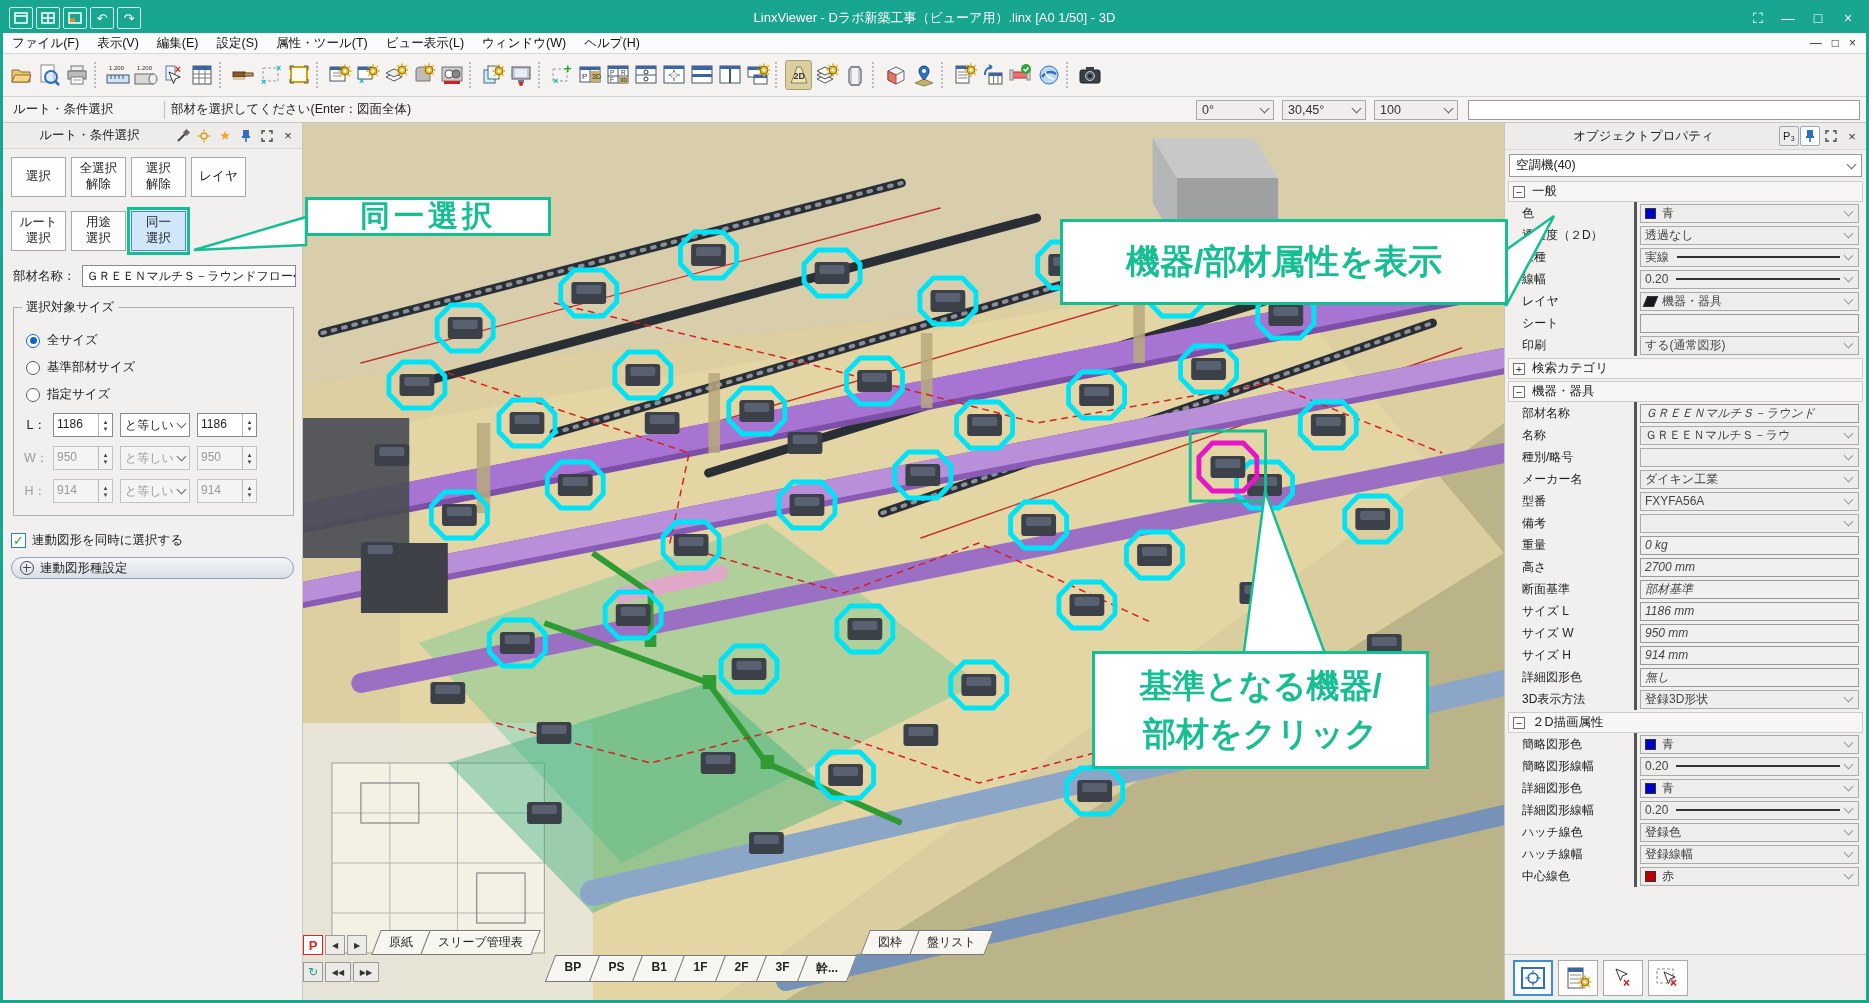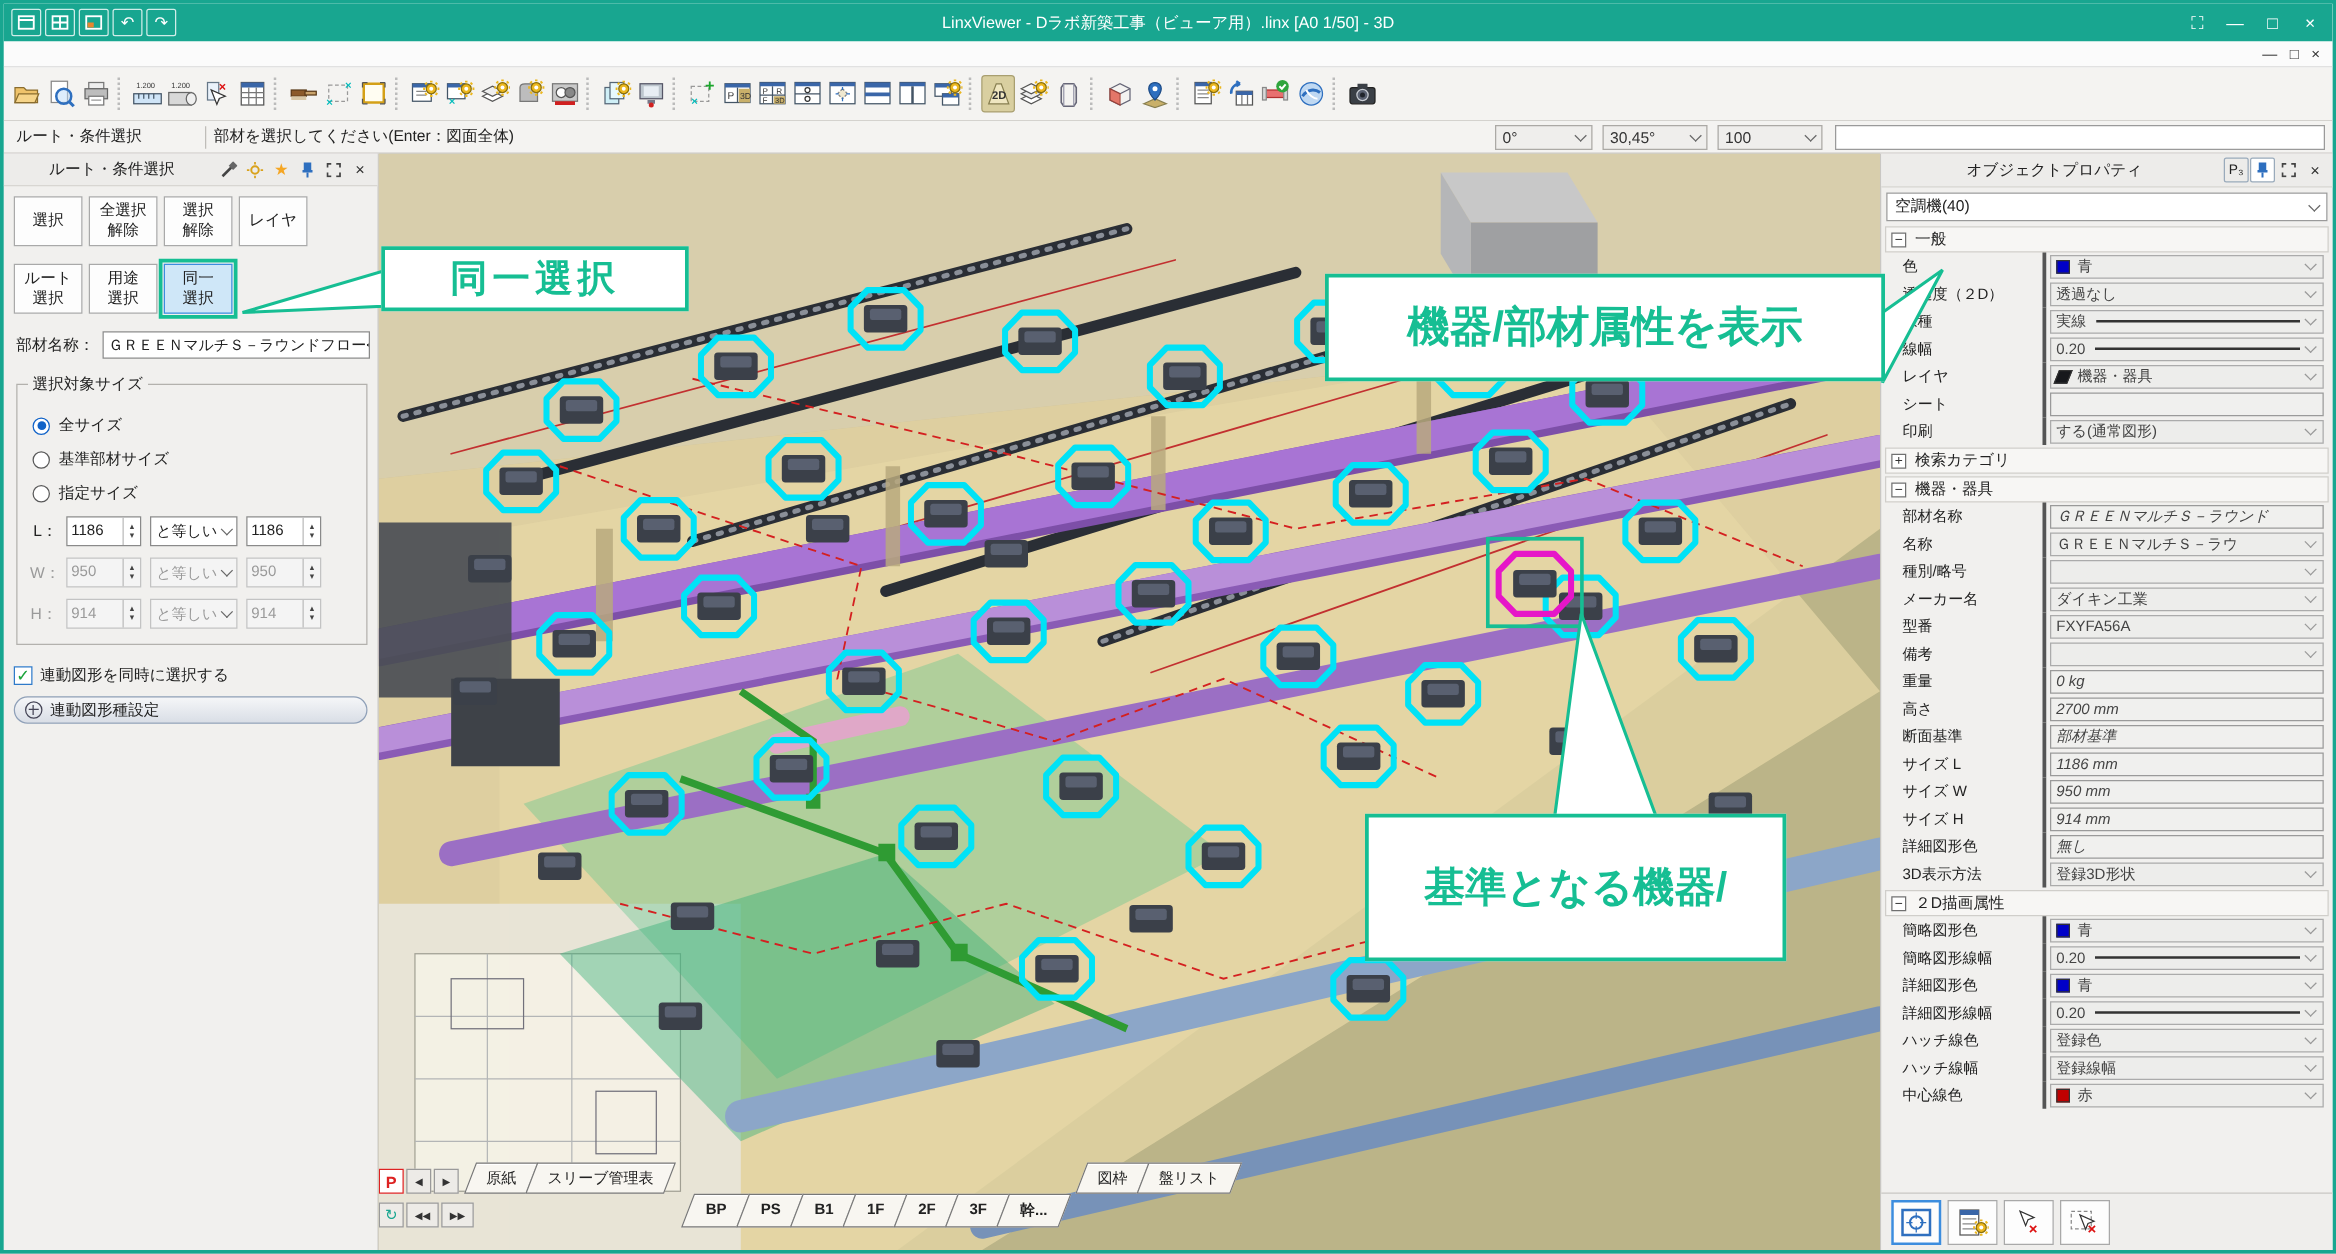--- a/index.html
+++ b/index.html
@@ -94,21 +94,21 @@
   .pval[data-kind="select"] .chev{display:block;}
   .swatch{display:none;width:11px;height:11px;border:1px solid #333;margin-right:6px;flex:0 0 auto;}
   .swatch[style]{display:inline-block;}
   .lp-line{display:none;flex:1;height:0;border-top:2px solid #333;margin:0 14px 0 8px;}
   .lp-line[style]{display:block;}
   .rp-foot{height:46px;border-top:1px solid #C9C7C3;background:#EFEEEC;display:flex;align-items:center;gap:5px;padding-left:8px;}
   .fbtn{width:40px;height:36px;background:#FDFDFD;border:1px solid #A9A9A9;display:flex;align-items:center;justify-content:center;}
   .fbtn[data-active="true"]{border:2px solid #3C8DDE;}
   
   .callout{position:absolute;background:#fff;border:3px solid #16BE93;color:#16BE93;font-weight:bold;display:flex;align-items:center;justify-content:center;text-align:center;z-index:60;}
-  #co1{left:302px;top:194px;width:246px;height:52px;font-size:30px;letter-spacing:4px;}
+  #co1{left:302px;top:194px;width:246px;height:39px;font-size:30px;letter-spacing:4px;}
   #co2{left:1057px;top:216px;width:448px;height:86px;font-size:34px;}
   #co3{left:1089px;top:648px;width:337px;height:118px;font-size:33px;line-height:1.45;}
   #pointer-layer{position:absolute;left:0;top:0;width:1869px;height:1003px;pointer-events:none;z-index:59;}
   .hidden-defs{position:absolute;width:0;height:0;overflow:hidden;}
 </style>
 </head>
 <body>
 
 <svg class="hidden-defs" aria-hidden="true">
   <defs>
@@ -161,20 +161,31 @@
     <div class="tb-title">LinxViewer - Dラボ新築工事（ビューア用）.linx [A0 1/50] - 3D</div>
     <div class="tb-right">
       <span class="tbtn">⛶</span>
       <span class="tbtn">—</span>
       <span class="tbtn">□</span>
       <span class="tbtn">×</span>
     </div>
   </div>
 
   <div class="menubar">
+    <div data-repeat="menu.items">
+
+    <span class="menu-item">ファイル(F)</span>
+        <span class="menu-item">表示(V)</span>
+        <span class="menu-item">編集(E)</span>
+        <span class="menu-item">設定(S)</span>
+        <span class="menu-item">属性・ツール(T)</span>
+        <span class="menu-item">ビュー表示(L)</span>
+        <span class="menu-item">ウィンドウ(W)</span>
+        <span class="menu-item">ヘルプ(H)</span>
+      </div>
     <div class="mdi-ctl">
       <span>—</span>
       <span>□</span>
       <span>×</span>
     </div>
   </div>
   <style>.menubar > div[data-repeat]{display:flex;}</style>
 
   <div class="toolbar">
     <span class="ti">
@@ -1427,16 +1438,17 @@
     <polygon points="303,214 303,242 191,247" fill="#fff" stroke="#16BE93" stroke-width="2.5"></polygon>
     <polygon points="1503,247 1503,303 1551,213" fill="#fff" stroke="#16BE93" stroke-width="2.5"></polygon>
     <polygon points="1240,656 1324,656 1262,488" fill="#fff" stroke="#16BE93" stroke-width="2.5"></polygon>
   </svg>
 
   <div class="callout" id="co1">同一選択</div>
   <div class="callout" id="co2">機器/部材属性を表示</div>
   <div class="callout" id="co3">
     <div>
         <div>基準となる機器/</div>
+        <div>部材をクリック</div>
       </div>
   </div>
 
 </div>
 
 </body></html>

